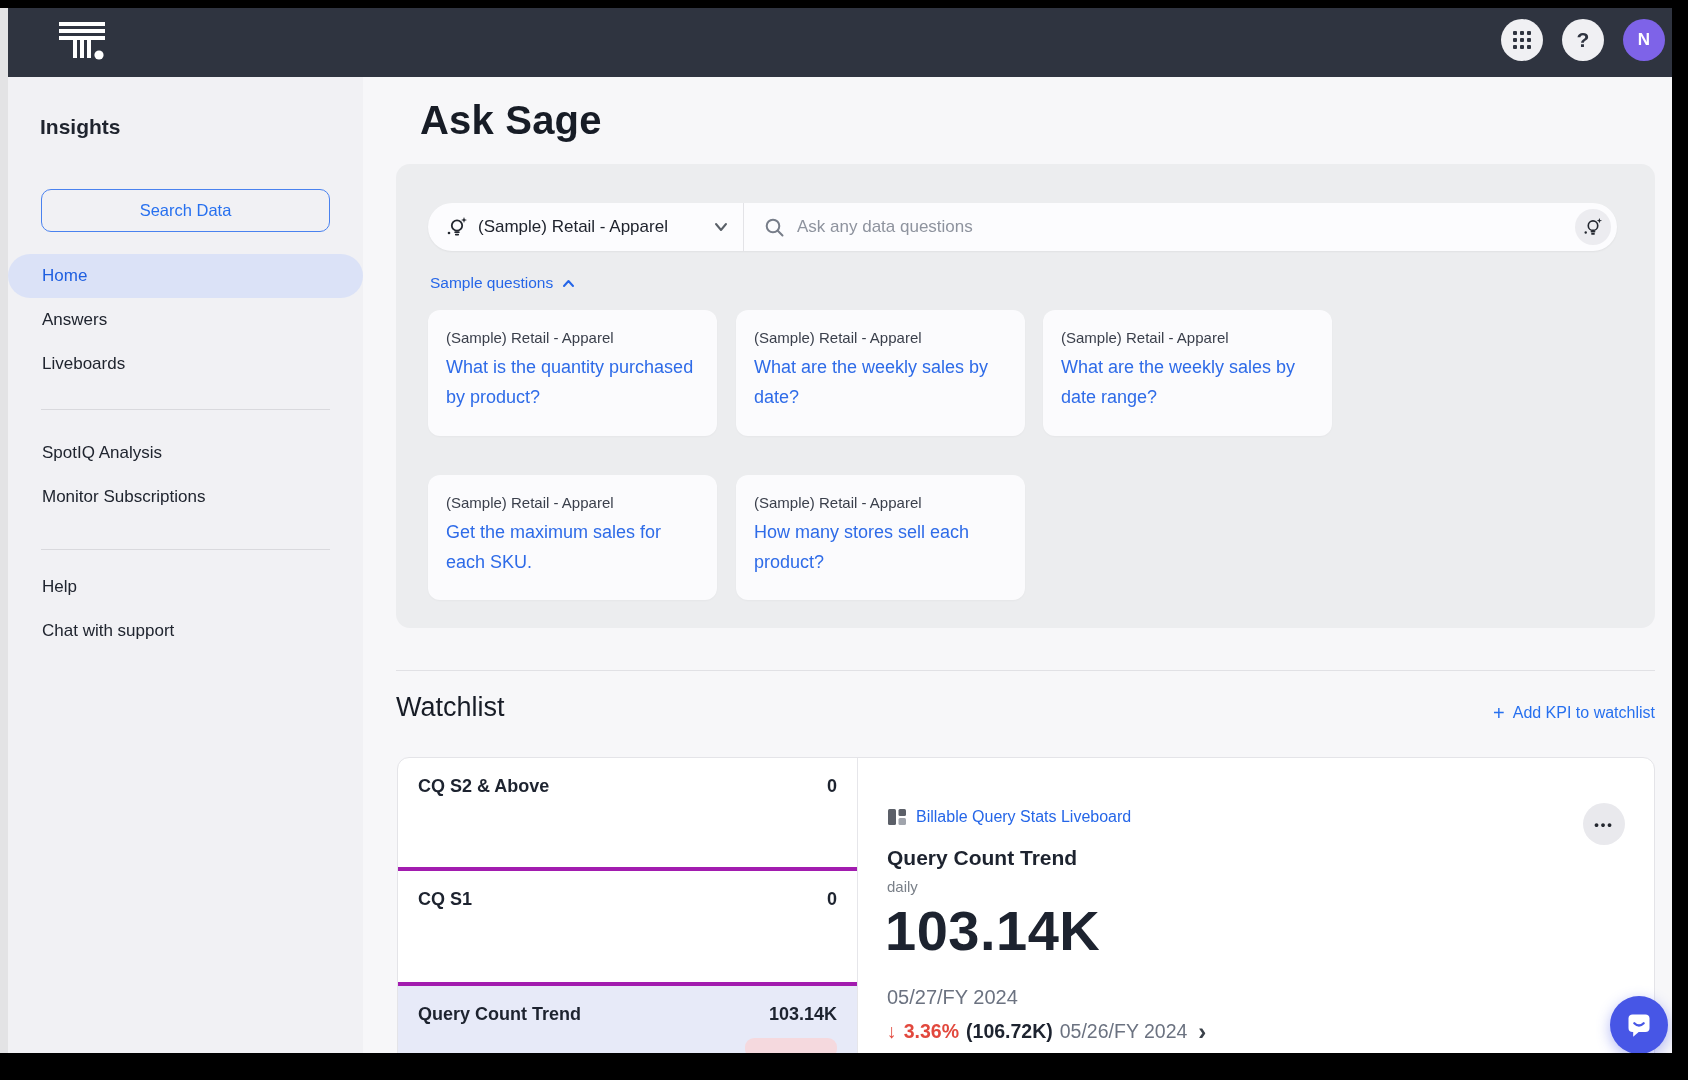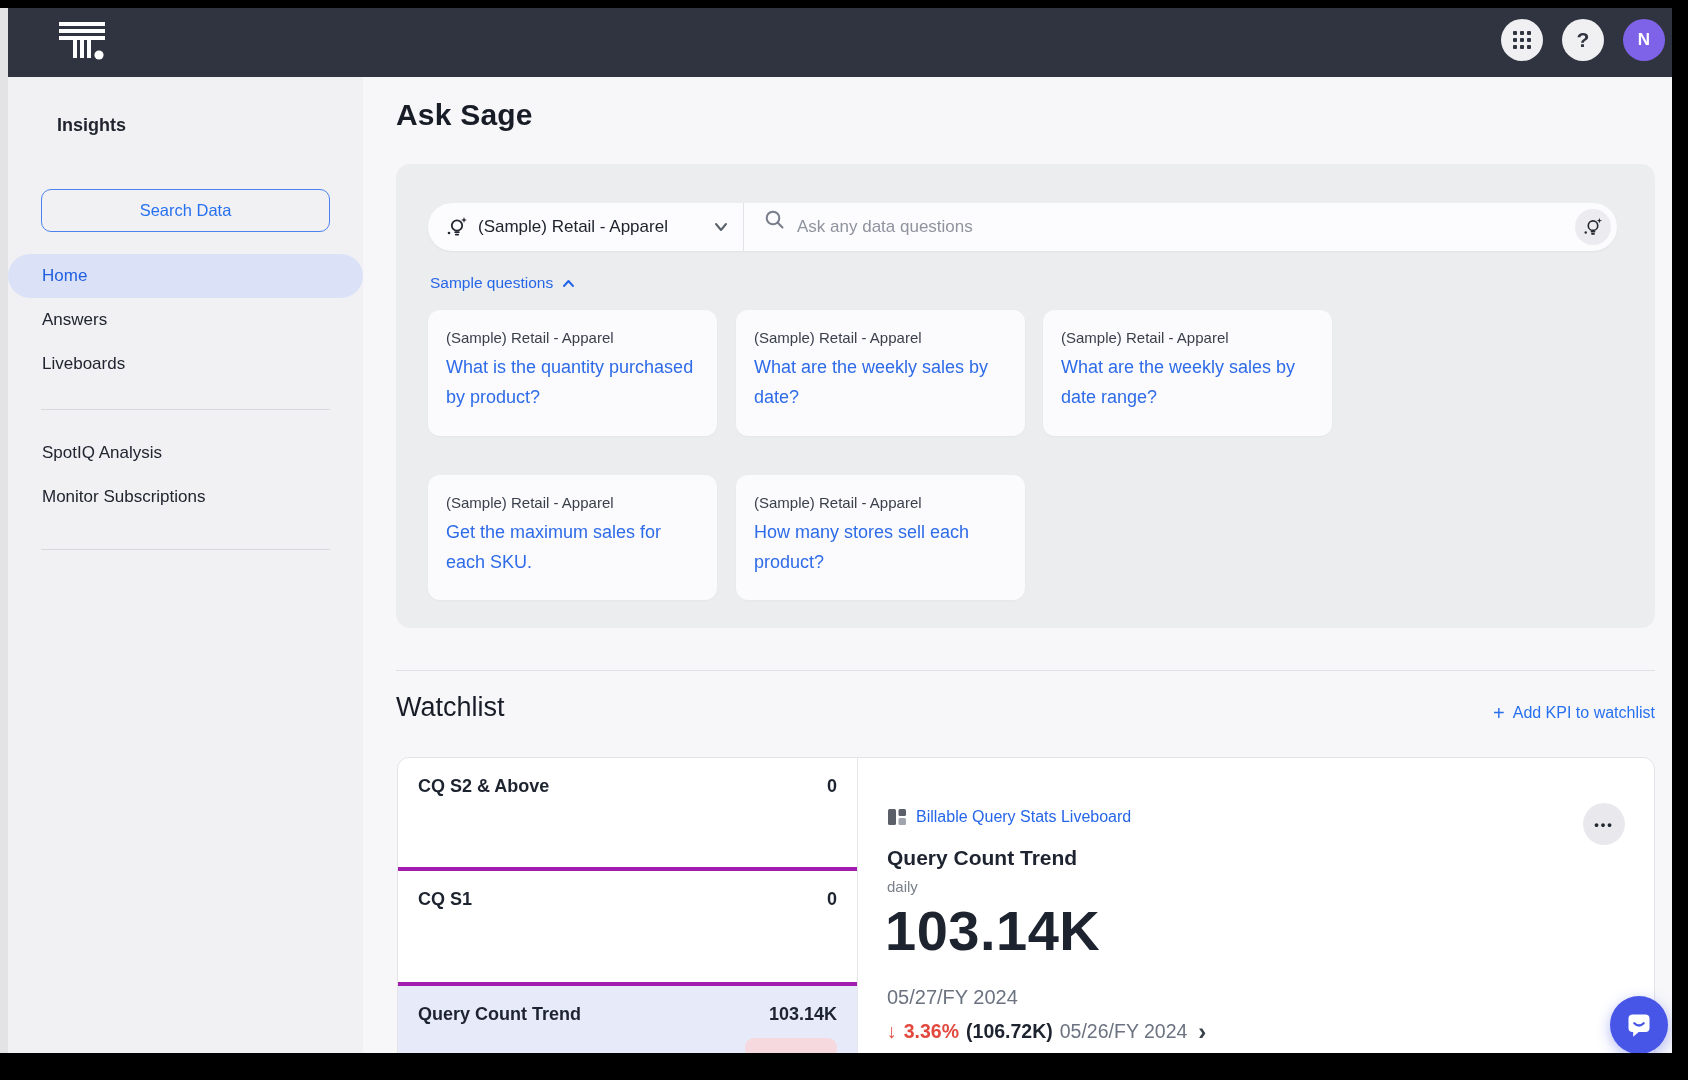--- a/index.html
+++ b/index.html
@@ -24,39 +24,39 @@
   .hbtn{position:absolute;top:11px;width:42px;height:42px;border-radius:50%;background:#F0F0F3;
         display:flex;align-items:center;justify-content:center;cursor:pointer;}
   .hbtn.grid{left:1493px;} .hbtn.help{left:1554px;}
   .hbtn.avatar{left:1615px;background:var(--avatar_purple);color:#fff;font-size:17px;font-weight:700;}
   .help-glyph{font-size:21px;font-weight:700;color:#2F3440;}
   .grid-icon{display:grid;grid-template-columns:repeat(3,4.5px);grid-template-rows:repeat(3,4.5px);gap:2.5px;}
   .grid-icon i{background:#2F3440;border-radius:1px;}
 
   
   .sidebar{position:absolute;left:0;top:69px;width:355px;height:976px;background:var(--sidebar_bg);}
-  .sb-title{position:absolute;left:49px;top:38px;font-size:18px;font-weight:700;color:#1F242E;}
+  .sb-title{position:absolute;left:32px;top:38px;font-size:21px;font-weight:700;color:#1F242E;}
   .sb-search{position:absolute;left:33px;top:112px;width:289px;height:43px;border:1px solid #4A82EF;border-radius:10px;
              background:transparent;color:var(--accent);font-size:16.5px;font-weight:500;
              display:flex;align-items:center;justify-content:center;cursor:pointer;font-family:inherit;}
   .sb-nav{position:absolute;left:0;width:355px;}
   .sb-item{height:44px;display:flex;align-items:center;padding-left:34px;font-size:17px;color:#20252F;cursor:pointer;}
   .sb-item.active{background:var(--home_active_bg);color:#1F5FE0;border-radius:22px;}
   .sb-div{position:absolute;left:33px;width:289px;height:1px;background:#D9D9DD;}
 
   
-  .main-title{position:absolute;left:388px;top:90px;font-size:30px;font-weight:700;color:#171C26;letter-spacing:.2px;}
+  .main-title{position:absolute;left:412px;top:90px;font-size:40px;font-weight:700;color:#171C26;letter-spacing:.2px;}
 
   .panel{position:absolute;left:388px;top:156px;width:1259px;height:464px;background:var(--panel_bg);border-radius:14px;}
   .bar{position:absolute;left:32px;top:39px;width:1189px;height:48px;background:#FCFCFE;border-radius:24px;
        display:flex;align-items:center;box-shadow:0 1px 2px rgba(0,0,0,.05);}
   .src-pill{width:315px;height:48px;display:flex;align-items:center;padding:0 14px 0 18px;cursor:pointer;}
   .src-label{font-size:17px;font-weight:500;color:#20242E;margin:0 auto 0 10px;white-space:nowrap;}
   .bar-div{width:1px;height:48px;background:#E3E3E7;}
-  .searchseg{flex:1;display:flex;padding:0 6px 0 20px;}
+  .searchseg{flex:1;display:flex;align-items:center;padding:0 6px 0 20px;}
   .searchseg input{flex:1;border:none;outline:none;background:transparent;font-size:17px;margin-left:12px;
                    font-family:inherit;color:#20242E;}
   .searchseg input::placeholder{color:#8E939E;}
   .sage-btn{width:36px;height:36px;border-radius:50%;background:#ECECF0;display:flex;align-items:center;justify-content:center;cursor:pointer;}
 
   .sq-toggle{position:absolute;left:34px;top:110px;display:flex;align-items:center;gap:9px;color:#2566E8;
              font-size:15.5px;font-weight:500;cursor:pointer;}
   .qcard{position:absolute;width:289px;background:var(--card_bg);border-radius:12px;padding:19px 18px;cursor:pointer;
          box-shadow:0 1px 2px rgba(0,0,0,.03);}
   .qcard .src{font-size:15px;color:#3A3F4B;}
@@ -154,20 +154,24 @@
 
     <div class="sb-div" style="top:332px;"></div>
 
     <div class="sb-nav" style="top:354px;">
       <div class="sb-item">SpotIQ Analysis</div>
       <div class="sb-item">Monitor Subscriptions</div>
     </div>
 
     <div class="sb-div" style="top:472px;"></div>
 
+    <div class="sb-nav" style="top:488px;">
+      <div class="sb-item">Help</div>
+      <div class="sb-item">Chat with support</div>
+    </div>
   </div>
 
   <div class="main-title">Ask Sage</div>
 
   <div class="panel">
     <div class="bar">
       <div class="src-pill">
         <svg width="22" height="22" viewBox="0 0 22 22">
           <circle cx="11" cy="9.5" r="5.2" fill="none" stroke="#23272F" stroke-width="1.8"></circle>
           <path d="M9.2 16.2 h3.6 M9.8 18.6 h2.4" stroke="#23272F" stroke-width="1.8" stroke-linecap="round" fill="none"></path>

